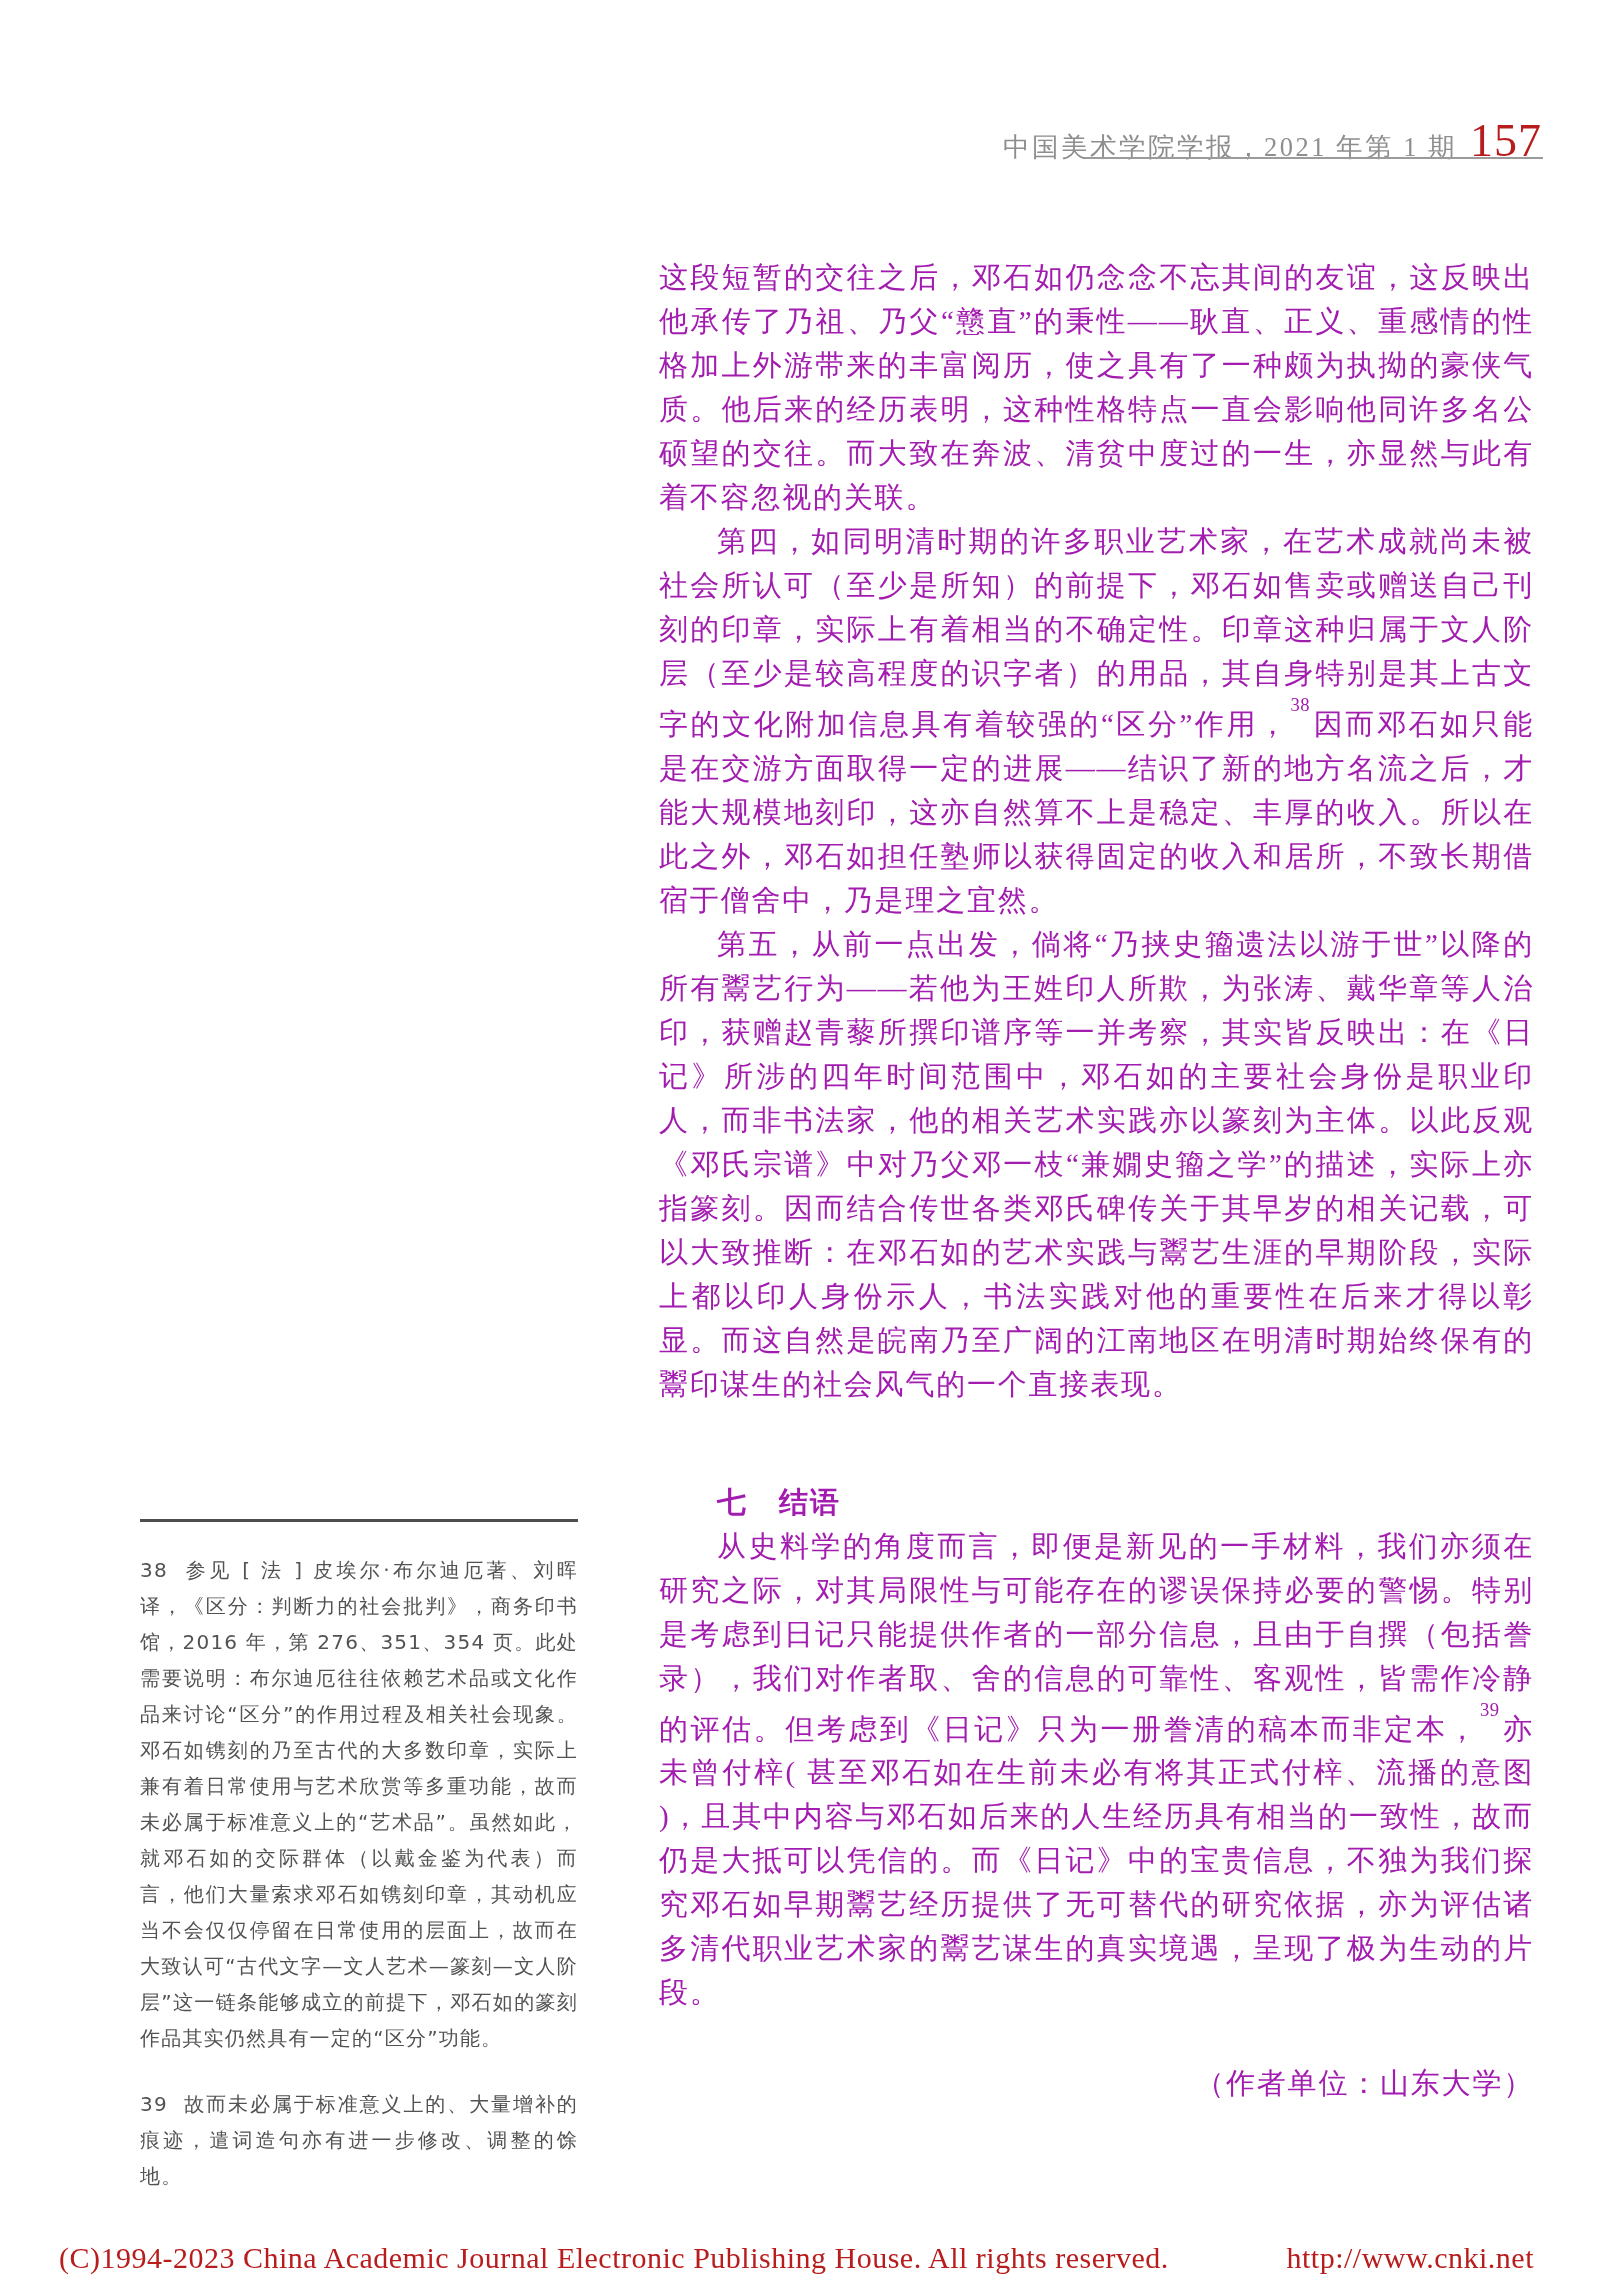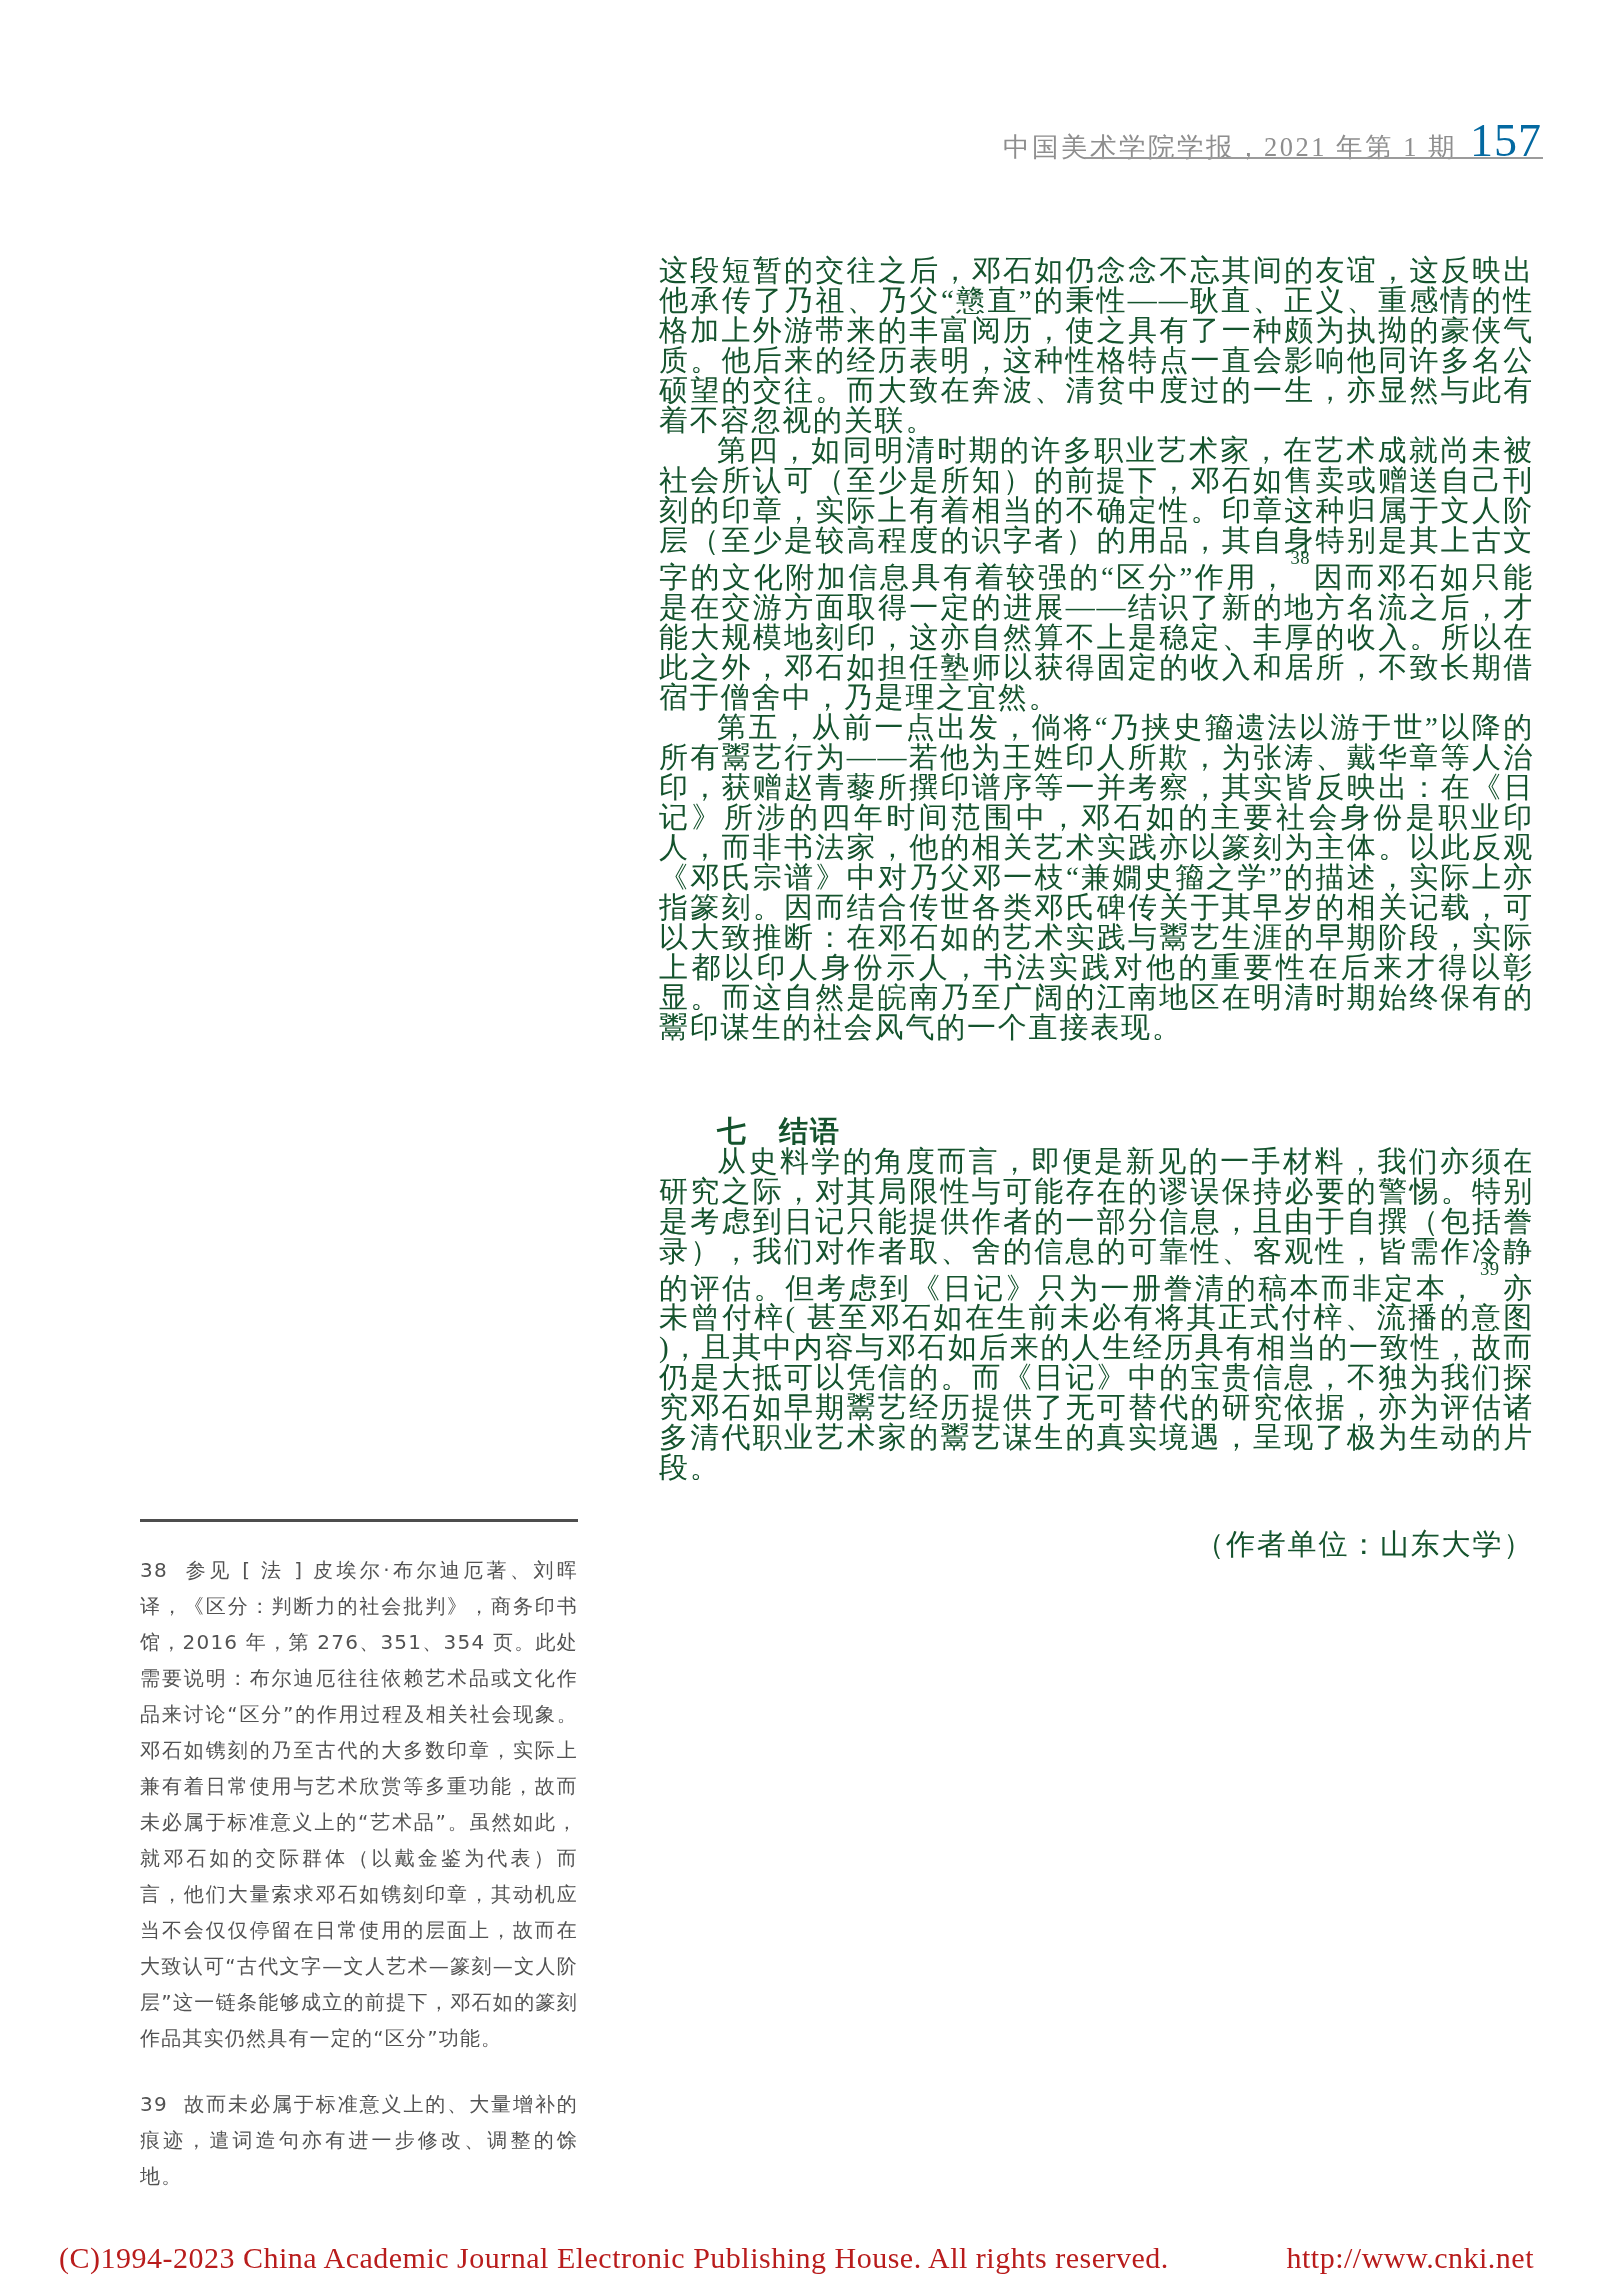--- a/index.html
+++ b/index.html
@@ -9,30 +9,30 @@
     font-family:"Liberation Serif","DejaVu Serif",serif;
   }
 
   
   .running-header {
     position:absolute; top:114px; right:78px;
     display:flex; align-items:baseline; gap:13px;
     color:#8e8e8e;
   }
   .journal-line { font-size:26.5px; letter-spacing:2.5px; }
-  .page-number  { font-size:46px; color:#0369a1; letter-spacing:1px; }
+  .page-number  { font-size:46px; color:#b91c1c; letter-spacing:1px; }
   .header-rule {
     position:absolute; top:157px; left:1085px; width:458px; height:2px;
     background:#9b9b9b;
   }
 
   
   .main-column {
     position:absolute; left:659px; top:255px; width:875px;
-    color:#14532d; font-size:29px; line-height:30px;
+    color:#a21caf; font-size:29px; line-height:44px;
     letter-spacing:1.8px; text-align:justify;
   }
   .main-column p { margin:0; text-indent:2em; }
   .main-column p.no-indent { text-indent:0; }
   .section-heading {
     margin-top:74px !important; font-weight:bold; text-indent:2em;
     letter-spacing:2px;
   }
   .author-line { margin-top:47px !important; text-align:right; text-indent:0 !important; }
   .sup-ref {

